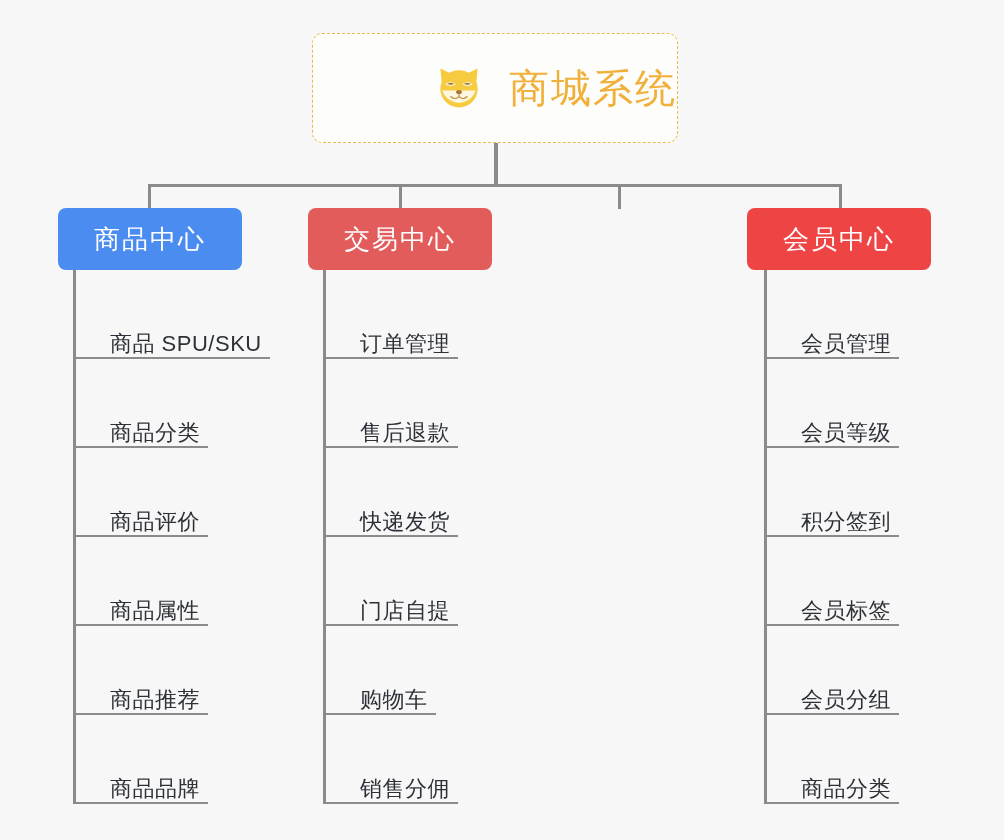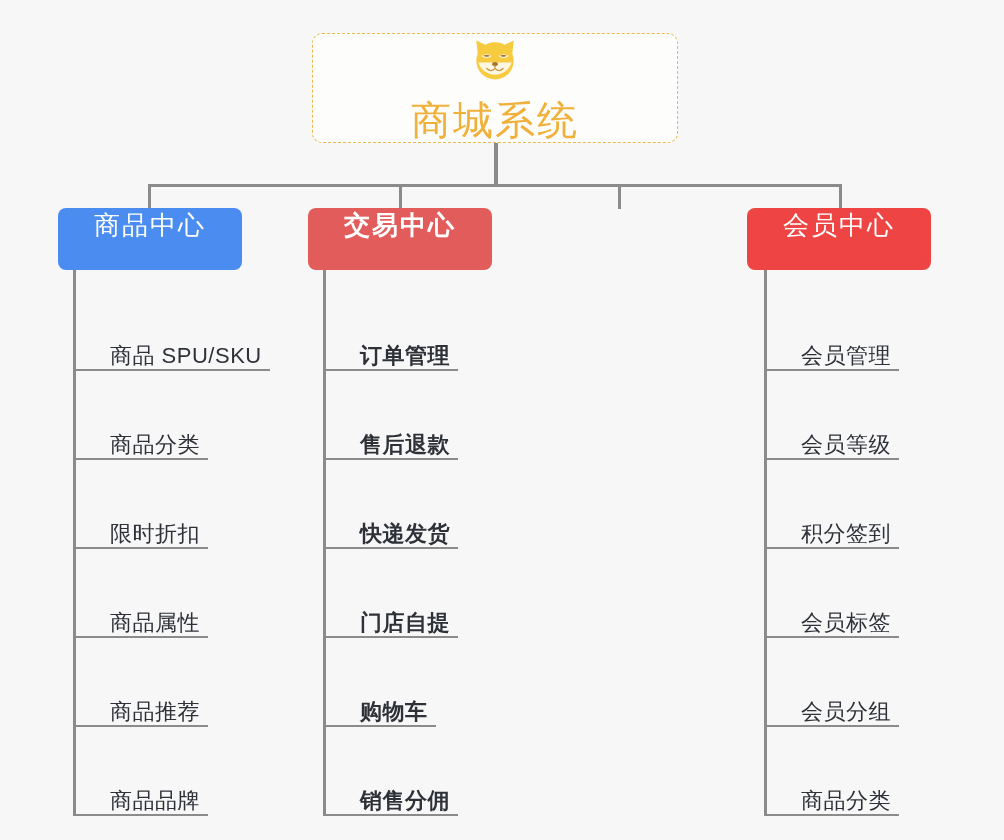--- a/index.html
+++ b/index.html
@@ -28,23 +28,22 @@
     left: 312px;
     top: 33px;
     width: 366px;
     height: 110px;
     box-sizing: border-box;
     background: #fdfdfb;
     border: 1px dashed #e9b94a;
     border-radius: 10px;
     display: flex;
     align-items: center;
-    justify-content: flex-start;
-    gap: 14px;
-    flex-direction: column;
+    justify-content: flex-end;
+    gap: 24px;
   }
   .root-logo {
     width: 52px;
     height: 52px;
     flex: 0 0 auto;
     display: block;
   }
   .root-title {
     font-size: 40px;
     line-height: 1;
@@ -65,43 +64,43 @@
     height: 3px;
   }
 
   
   .column {
     position: absolute;
     top: 208px;
     width: 190px;
   }
   .col-1 { left: 58px; }
-  .col-2 { left: 308px; font-weight: bold; }
+  .col-2 { left: 308px; }
   .col-3 { left: 527px; }
   .col-4 { left: 747px; }
 
   .cat-box {
     width: 184px;
     height: 62px;
     border-radius: 8px;
     display: flex;
-    align-items: flex-start;
+    align-items: center;
     justify-content: center;
     color: #ffffff;
     font-size: 26px;
     letter-spacing: 2px;
     box-sizing: border-box;
   }
 
   
   .branch {
     position: relative;
     margin-left: 15px;
     border-left: 3px solid #8b8b8b;
-    padding-top: 12px;
+    padding-top: 0;
   }
   .col-4 .branch { margin-left: 17px; }
 
   .leaf {
     position: relative;
     height: 89px;
     box-sizing: border-box;
     display: flex;
     align-items: flex-end;
     justify-content: flex-start;
@@ -166,21 +165,21 @@
       <span>商品中心</span>
     </div>
     <div class="branch">
       <div class="leaf" style="height: 89px; --uw: 193.703125px;">
         <span class="leaf-label">商品 SPU/SKU</span>
       </div>
       <div class="leaf" style="--uw: 132px;">
         <span class="leaf-label">商品分类</span>
       </div>
       <div class="leaf" style="--uw: 132px;">
-        <span class="leaf-label">限时折扣</span>
+        <span class="leaf-label">商品评价</span>
       </div>
       <div class="leaf" style="--uw: 132px;">
         <span class="leaf-label">商品属性</span>
       </div>
       <div class="leaf" style="--uw: 132px;">
         <span class="leaf-label">商品推荐</span>
       </div>
       <div class="leaf" style="--uw: 132px;">
         <span class="leaf-label">商品品牌</span>
       </div>

